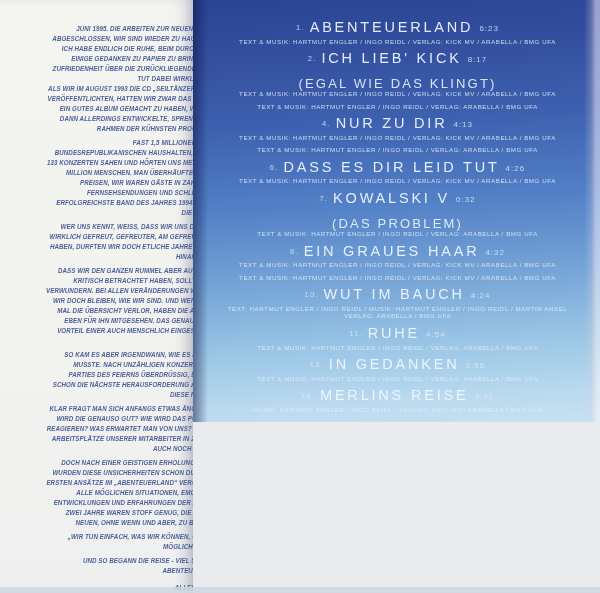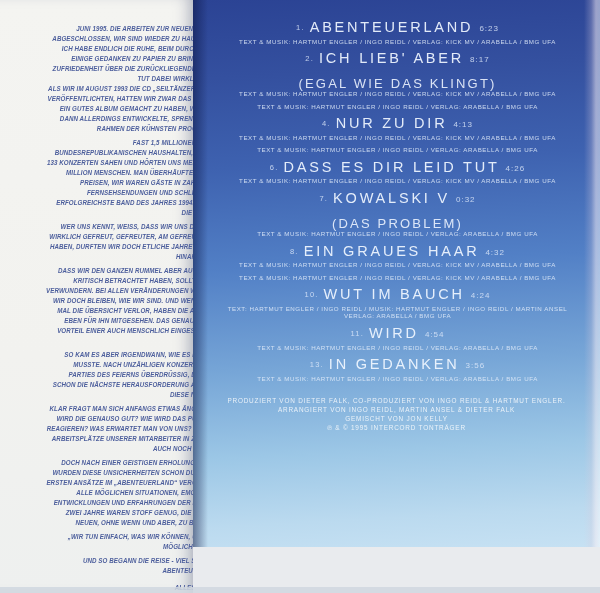--- a/index.html
+++ b/index.html
@@ -19,21 +19,21 @@
     color:#4c5e9c;font-style:italic;font-weight:bold;
     font-size:7.6px;line-height:10px;letter-spacing:.1px;
     text-align:right;
   }
   .notes-inner p{margin:0 0 4px 0;}
   .notes-inner p.joined{margin-bottom:0;}
   .closing-1{margin-top:7px;padding-right:4px;}
 
   
   .right-page{
-    flex:1 1 auto;height:547px;position:relative;box-sizing:border-box;
+    flex:1 1 auto;height:422px;position:relative;box-sizing:border-box;
     background:linear-gradient(177deg,
       #2b4394 0%, #34509f 14%, #3e62b0 30%, #5280c6 48%,
       #77a6d7 66%, #9cc7e6 81%, #bbdaef 93%, #c6e1f3 100%);
     padding-top:19px;text-align:center;overflow:hidden;
   }
   .right-page::before{ 
     content:"";position:absolute;left:0;top:0;bottom:0;width:15px;
     background:linear-gradient(90deg,rgba(10,18,62,.5),rgba(10,18,62,0));
     pointer-events:none;
   }
@@ -104,21 +104,21 @@
     <div class="t-line">
       <span class="t-num">1.</span><span class="t-title">ABENTEUERLAND</span><span class="t-dur">6:23</span>
     </div>
     <div class="t-credits">
       <div>TEXT &amp; MUSIK: HARTMUT ENGLER / INGO REIDL / VERLAG: KICK MV / ARABELLA / BMG UFA</div>
     </div>
   </div>
 
   <div class="track">
     <div class="t-line">
-      <span class="t-num">2.</span><span class="t-title">ICH LIEB' ABER</span><span class="t-dur">8:17</span>
+      <span class="t-num">2.</span><span class="t-title">ICH LIEB' KICK</span><span class="t-dur">8:17</span>
     </div>
     <div class="t-sub">(EGAL WIE DAS KLINGT)</div>
     <div class="t-credits">
       <div>TEXT &amp; MUSIK: HARTMUT ENGLER / INGO REIDL / VERLAG: KICK MV / ARABELLA / BMG UFA</div>
     </div>
   </div>
 
   <div class="track">
     <div class="t-credits">
       <div>TEXT &amp; MUSIK: HARTMUT ENGLER / INGO REIDL / VERLAG: ARABELLA / BMG UFA</div>
@@ -179,37 +179,45 @@
       <span class="t-num">10.</span><span class="t-title">WUT IM BAUCH</span><span class="t-dur">4:24</span>
     </div>
     <div class="t-credits">
       <div>TEXT: HARTMUT ENGLER / INGO REIDL / MUSIK: HARTMUT ENGLER / INGO REIDL / MARTIN ANSEL</div>
       <div>VERLAG: ARABELLA / BMG UFA</div>
     </div>
   </div>
 
   <div class="track">
     <div class="t-line">
-      <span class="t-num">11.</span><span class="t-title">WIRD</span><span class="t-dur">4:54</span>
+      <span class="t-num">11.</span><span class="t-title">RUHE</span><span class="t-dur">4:54</span>
     </div>
     <div class="t-credits">
       <div>TEXT &amp; MUSIK: HARTMUT ENGLER / INGO REIDL / VERLAG: ARABELLA / BMG UFA</div>
     </div>
   </div>
 
 
   <div class="track">
     <div class="t-line">
       <span class="t-num">13.</span><span class="t-title">IN GEDANKEN</span><span class="t-dur">3:56</span>
     </div>
     <div class="t-credits">
       <div>TEXT &amp; MUSIK: HARTMUT ENGLER / INGO REIDL / VERLAG: ARABELLA / BMG UFA</div>
     </div>
   </div>
 
+  <div class="track">
+    <div class="t-line">
+      <span class="t-num">14.</span><span class="t-title">MERLINS REISE</span><span class="t-dur">3:42</span>
+    </div>
+    <div class="t-credits">
+      <div>MUSIK: HARTMUT ENGLER / INGO REIDL / VERLAG: KICK MV / ARABELLA / BMG UFA</div>
+    </div>
+  </div>
 
   <div class="production">
     <div>PRODUZIERT VON DIETER FALK, CO-PRODUZIERT VON INGO REIDL &amp; HARTMUT ENGLER.</div>
     <div>ARRANGIERT VON INGO REIDL, MARTIN ANSEL &amp; DIETER FALK</div>
     <div>GEMISCHT VON JON KELLY</div>
     <div>℗ &amp; © 1995 INTERCORD TONTRÄGER</div>
   </div>
 
 </main>
 

